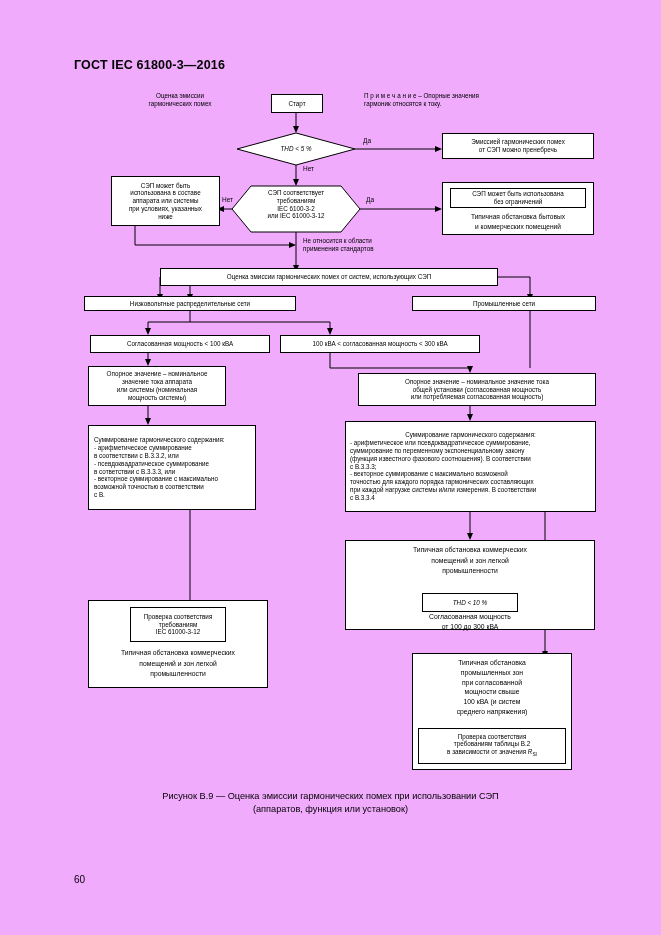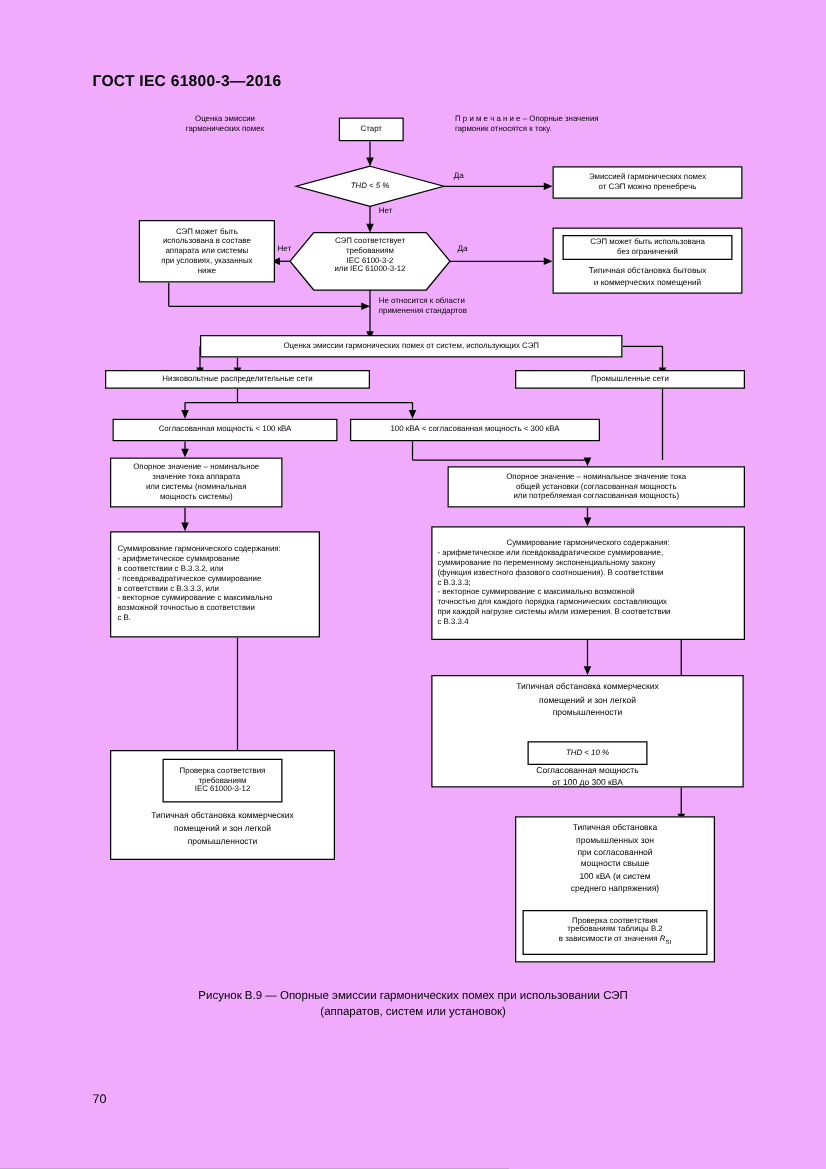--- a/index.html
+++ b/index.html
@@ -277,18 +277,18 @@
     <div class="inner">
       <div>Проверка соответствия</div>
       <div>требованиям таблицы В.2</div>
       <div>
         <span>в зависимости от значения </span><span class="ital">R</span><sub>SI</sub>
       </div>
     </div>
   </div>
 
   <div class="caption">
-    <div>Рисунок В.9 — Опорные эмиссии гармонических помех при использовании СЭП</div>
-    <div>(аппаратов, систем или установок)</div>
-  </div>
-
-  <div class="pgno">70</div>
+    <div>Рисунок В.9 — Оценка эмиссии гармонических помех при использовании СЭП</div>
+    <div>(аппаратов, функция или установок)</div>
+  </div>
+
+  <div class="pgno">60</div>
 </div>
 
 </body></html>

